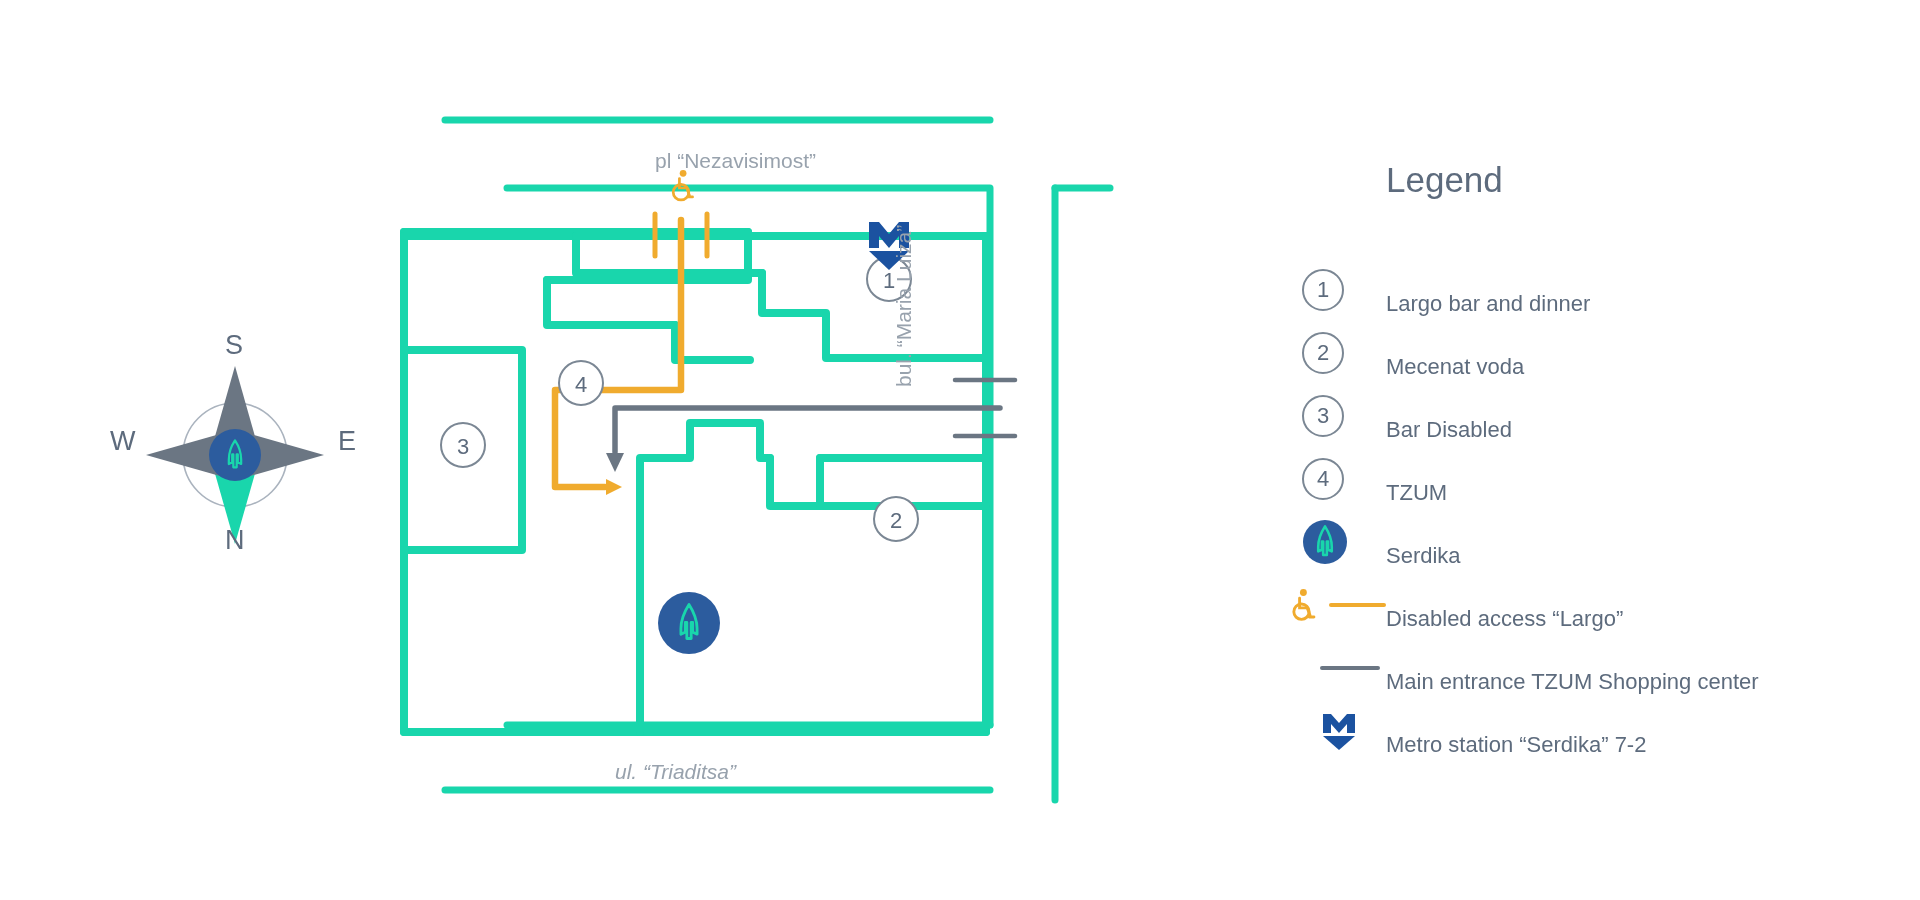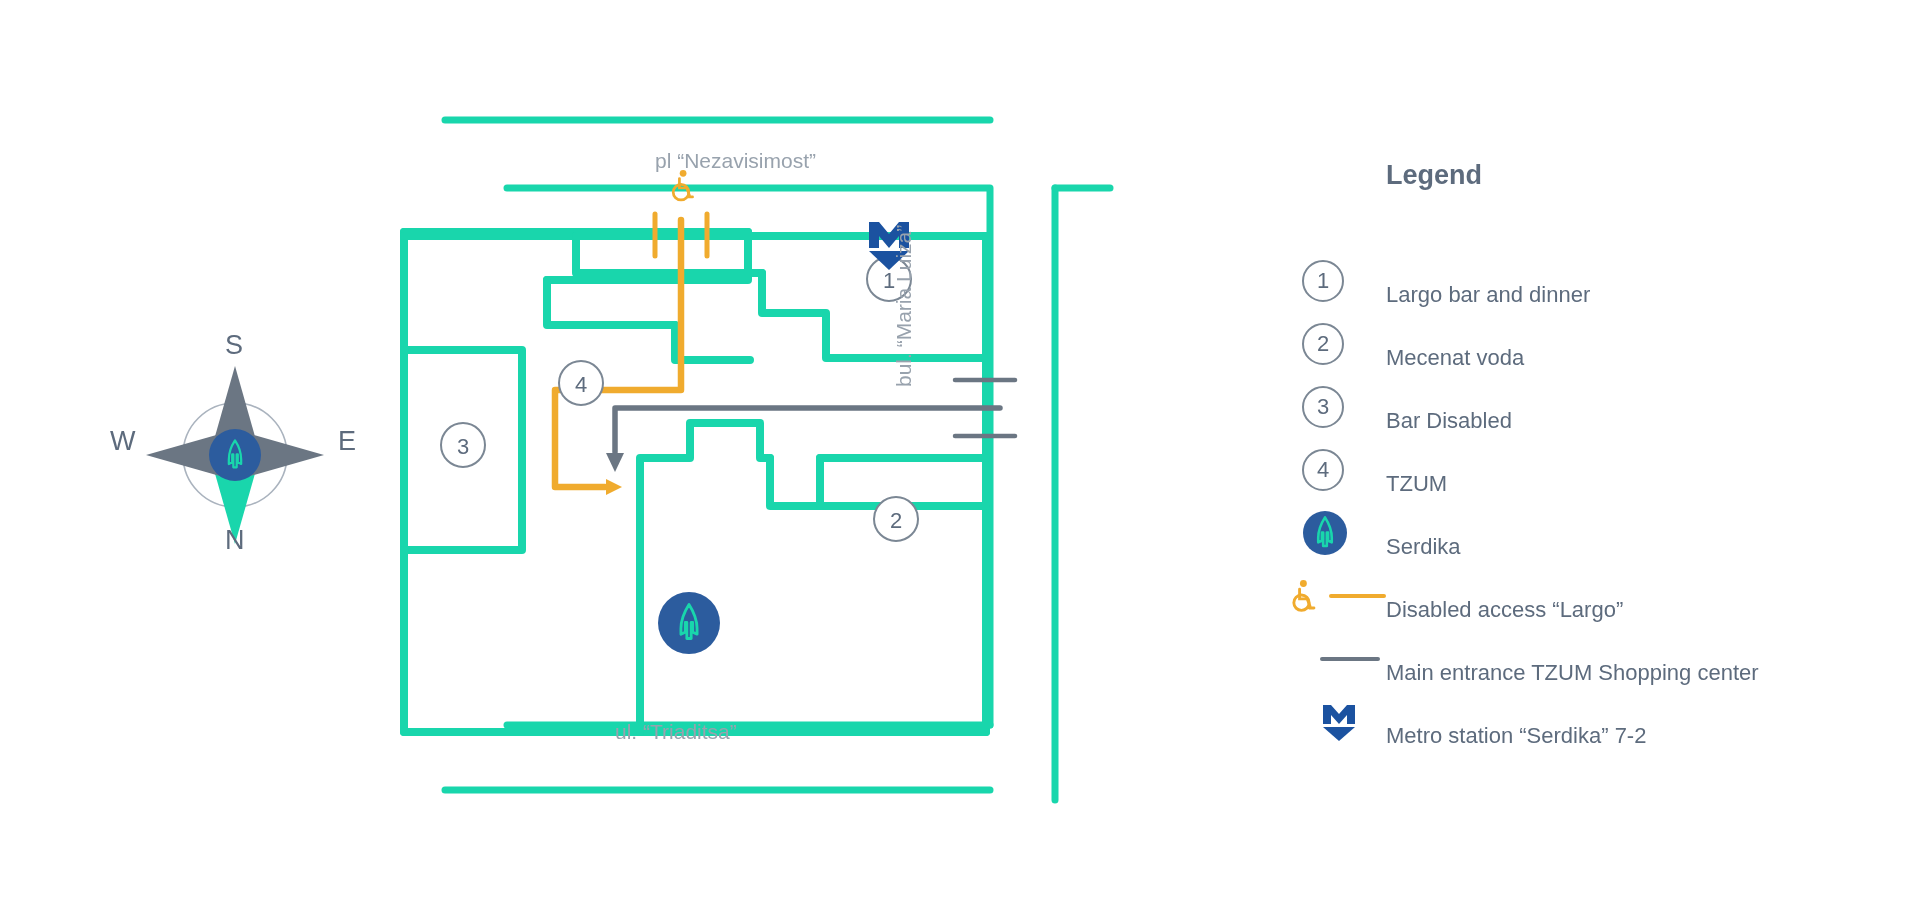--- a/index.html
+++ b/index.html
@@ -53,38 +53,38 @@
 
   .street-label {
     position: absolute;
     color: #98a2ad;
     font-size: 21px;
     font-weight: 400;
     white-space: nowrap;
     user-select: none;
   }
   .sl-top   { left: 255px; top: 89px; text-align: center; }
-  .sl-bot   { left: 215px; top: 660px; }
+  .sl-bot   { left: 215px; top: 700px; font-style: italic; }
   .sl-right {
     left: 492px; top: 327px;
     transform: rotate(-90deg);
     transform-origin: 0 0;
   }
 
   
   .legend {
     position: absolute;
     left: 1290px;
     top: 160px;
     width: 560px;
   }
   .legend-title {
     color: #5d6b7d;
-    font-size: 27px;
-    font-weight: 700;
+    font-size: 35px;
+    font-weight: 400;
     margin: 0 0 58px 96px;
     user-select: none;
   }
   .legend-row {
     display: flex;
     align-items: center;
     height: 63px;
   }
   .legend-marker {
     width: 96px;

